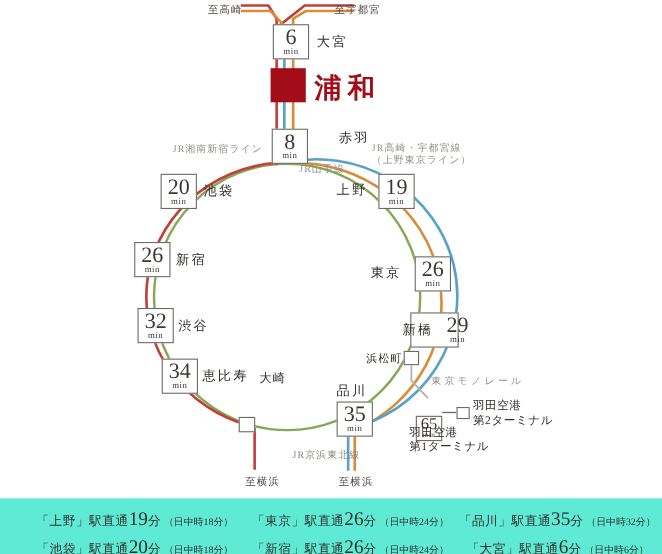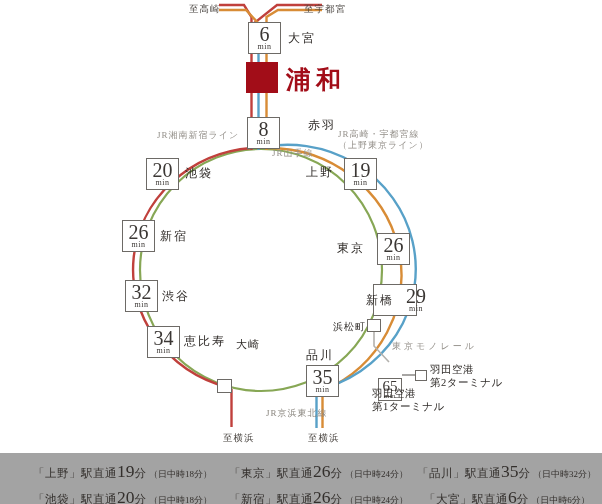--- a/index.html
+++ b/index.html
@@ -20,21 +20,21 @@
   .st-label{position:absolute;font-size:12px;color:#2f2b28;letter-spacing:2px;line-height:20px;
             white-space:nowrap;z-index:4;}
   .st-label.sm{font-size:11px;letter-spacing:1px;line-height:12px;}
   .urawa-label{position:absolute;font-size:25px;font-weight:bold;color:#a20d18;letter-spacing:5px;
             white-space:nowrap;z-index:4;}
   .line-label{position:absolute;font-size:9px;color:#94908a;letter-spacing:1px;white-space:nowrap;z-index:2;}
   .edge-label{position:absolute;font-size:9.5px;color:#4d4844;letter-spacing:1px;white-space:nowrap;z-index:2;}
   .haneda-label{position:absolute;font-size:10.5px;color:#2f2b28;line-height:12.5px;letter-spacing:.5px;
             white-space:nowrap;z-index:4;}
   
-  #summary-band{position:absolute;left:0;top:453px;width:602px;height:51px;background:#a3a3a3;z-index:5;}
+  #summary-band{position:absolute;left:0;top:453px;width:602px;height:51px;background:#5eead4;z-index:5;}
   .summary-item{position:absolute;white-space:nowrap;color:#332f2c;}
   .summary-item .s-pre{font-size:11.5px;letter-spacing:.5px;}
   .summary-item .s-num{font-size:17.5px;}
   .summary-item .s-unit{font-size:11.5px;}
   .summary-item .s-note{font-size:9px;margin-left:3px;}
 </style>
 </head>
 <body>
 
 <div id="stage">

